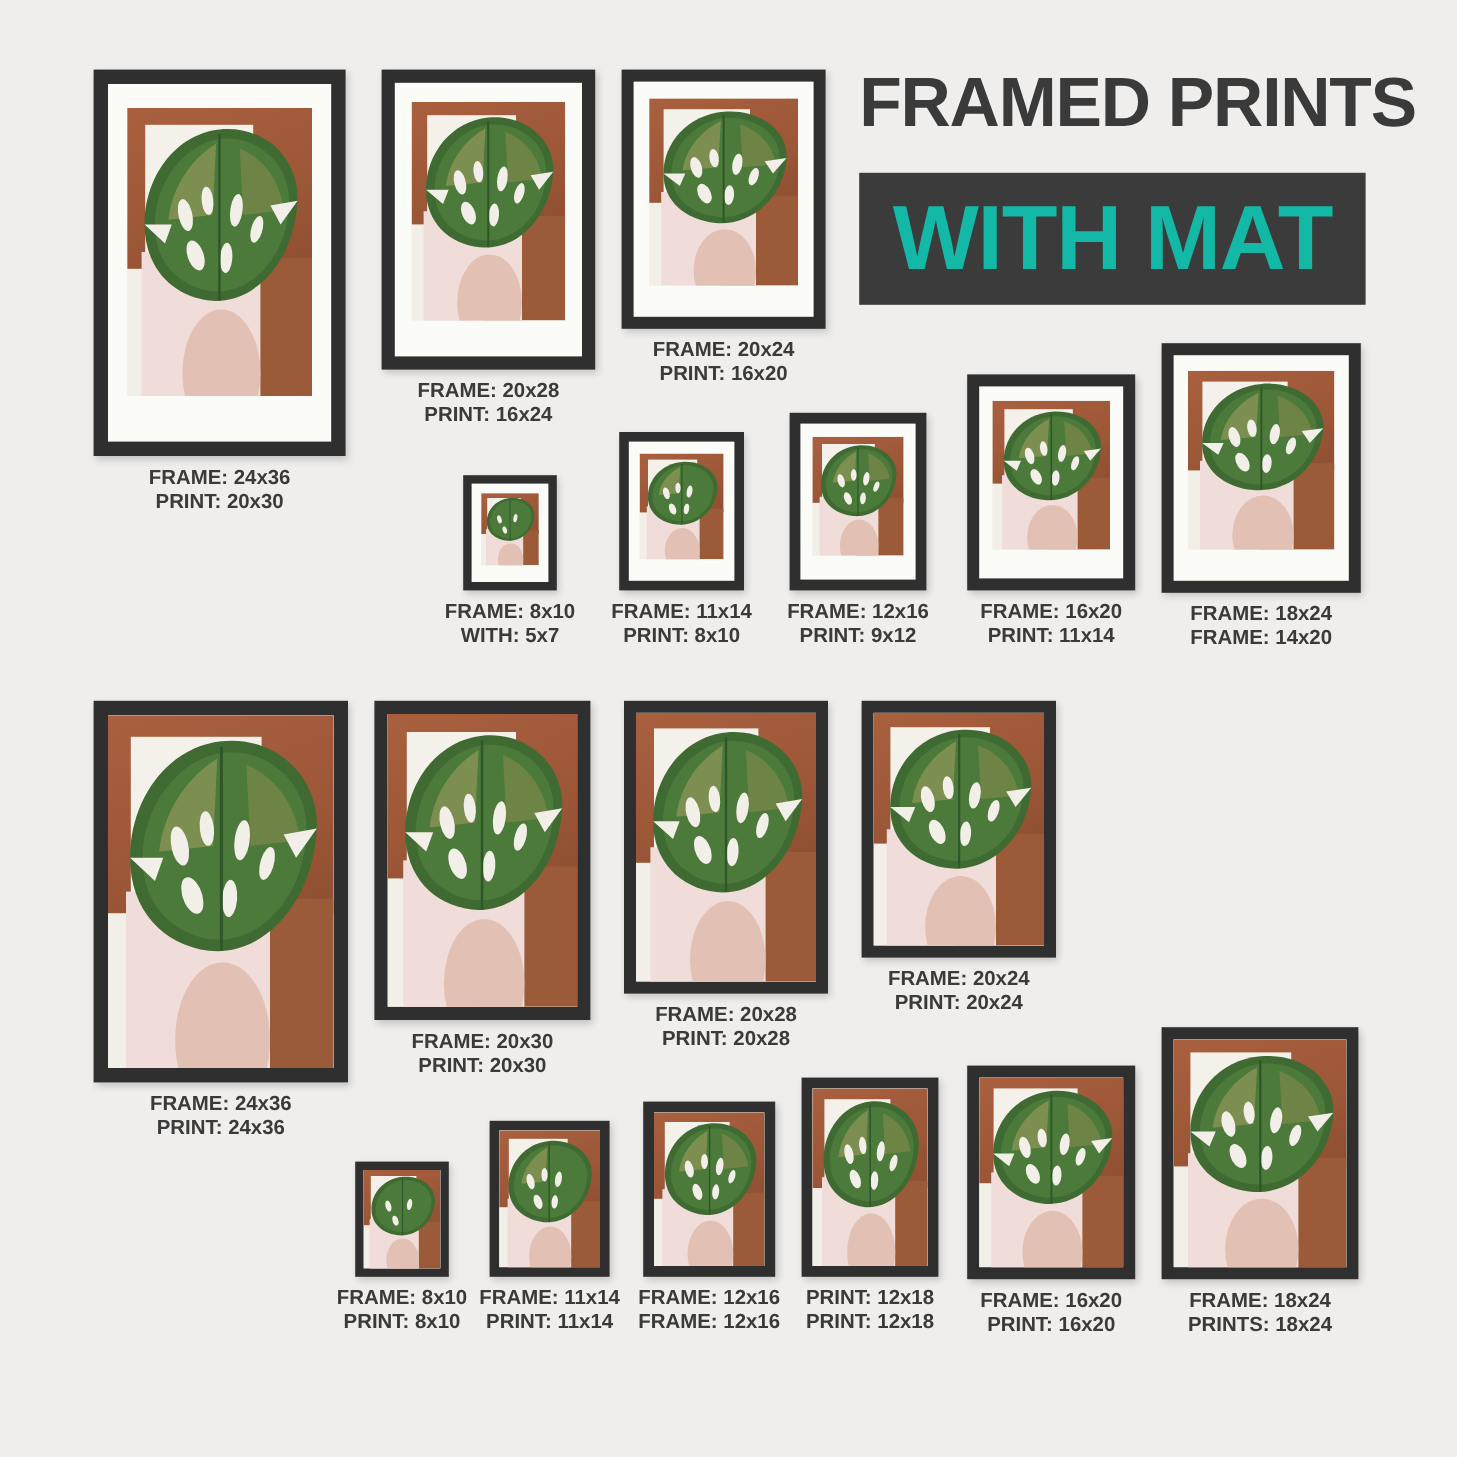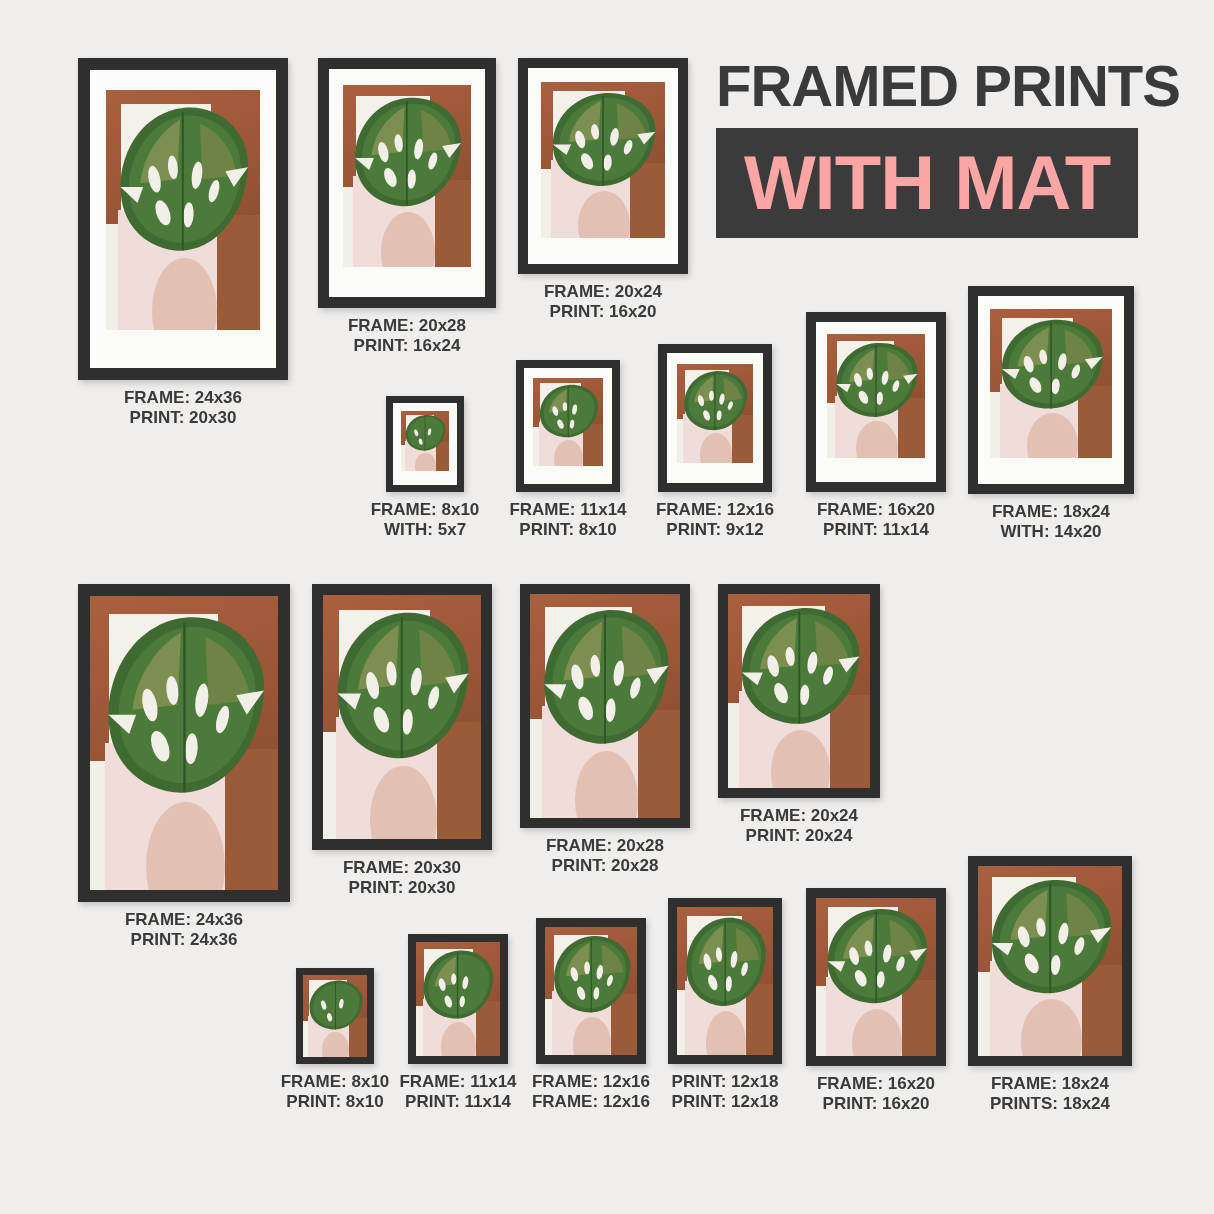--- a/index.html
+++ b/index.html
@@ -24,28 +24,29 @@
   .head-title {
     position: absolute;
     font-weight: bold;
     color: #3a3a3a;
     letter-spacing: -1px;
     white-space: nowrap;
   }
   .head-band {
     position: absolute;
     background: #3b3b3b;
-    color: #fca5a5;
+    color: #14b8a6;
     font-weight: bold;
     display: flex;
     align-items: center;
     justify-content: center;
     letter-spacing: -1px;
     line-height: 1.0;
     text-align: center;
+    margin-top: 16px;
   }
 
   
   .unit {
     position: absolute;
   }
   .frame {
     position: absolute;
     background: #2f2f2f;
     box-sizing: border-box;
@@ -439,21 +440,21 @@
                 </g>
                 <path d="M50 6 L50 76" stroke="#2f5628" stroke-width="1.4" fill="none"></path>
               </svg>
             </div>
           </div>
         </div>
       </div>
     </div>
     <div class="caption" style="left:-18px; top:216px; width:202px; font-size:17px;">
       <div>FRAME: 18x24</div>
-      <div>WITH: 14x20</div>
+      <div>FRAME: 14x20</div>
     </div>
   </div>
 
   <div class="unit" style="left:78px; top:584px;">
     <div class="frame" style="left:0; top:0; width:212px; height:318px;">
       <div class="art" style="left:12px; top:12px; right:12px; bottom:12px;">
         <div class="art-inner">
           <div class="art-brown"></div>
             <div class="art-brown-low"></div>
           <div class="art-white-panel"></div>

